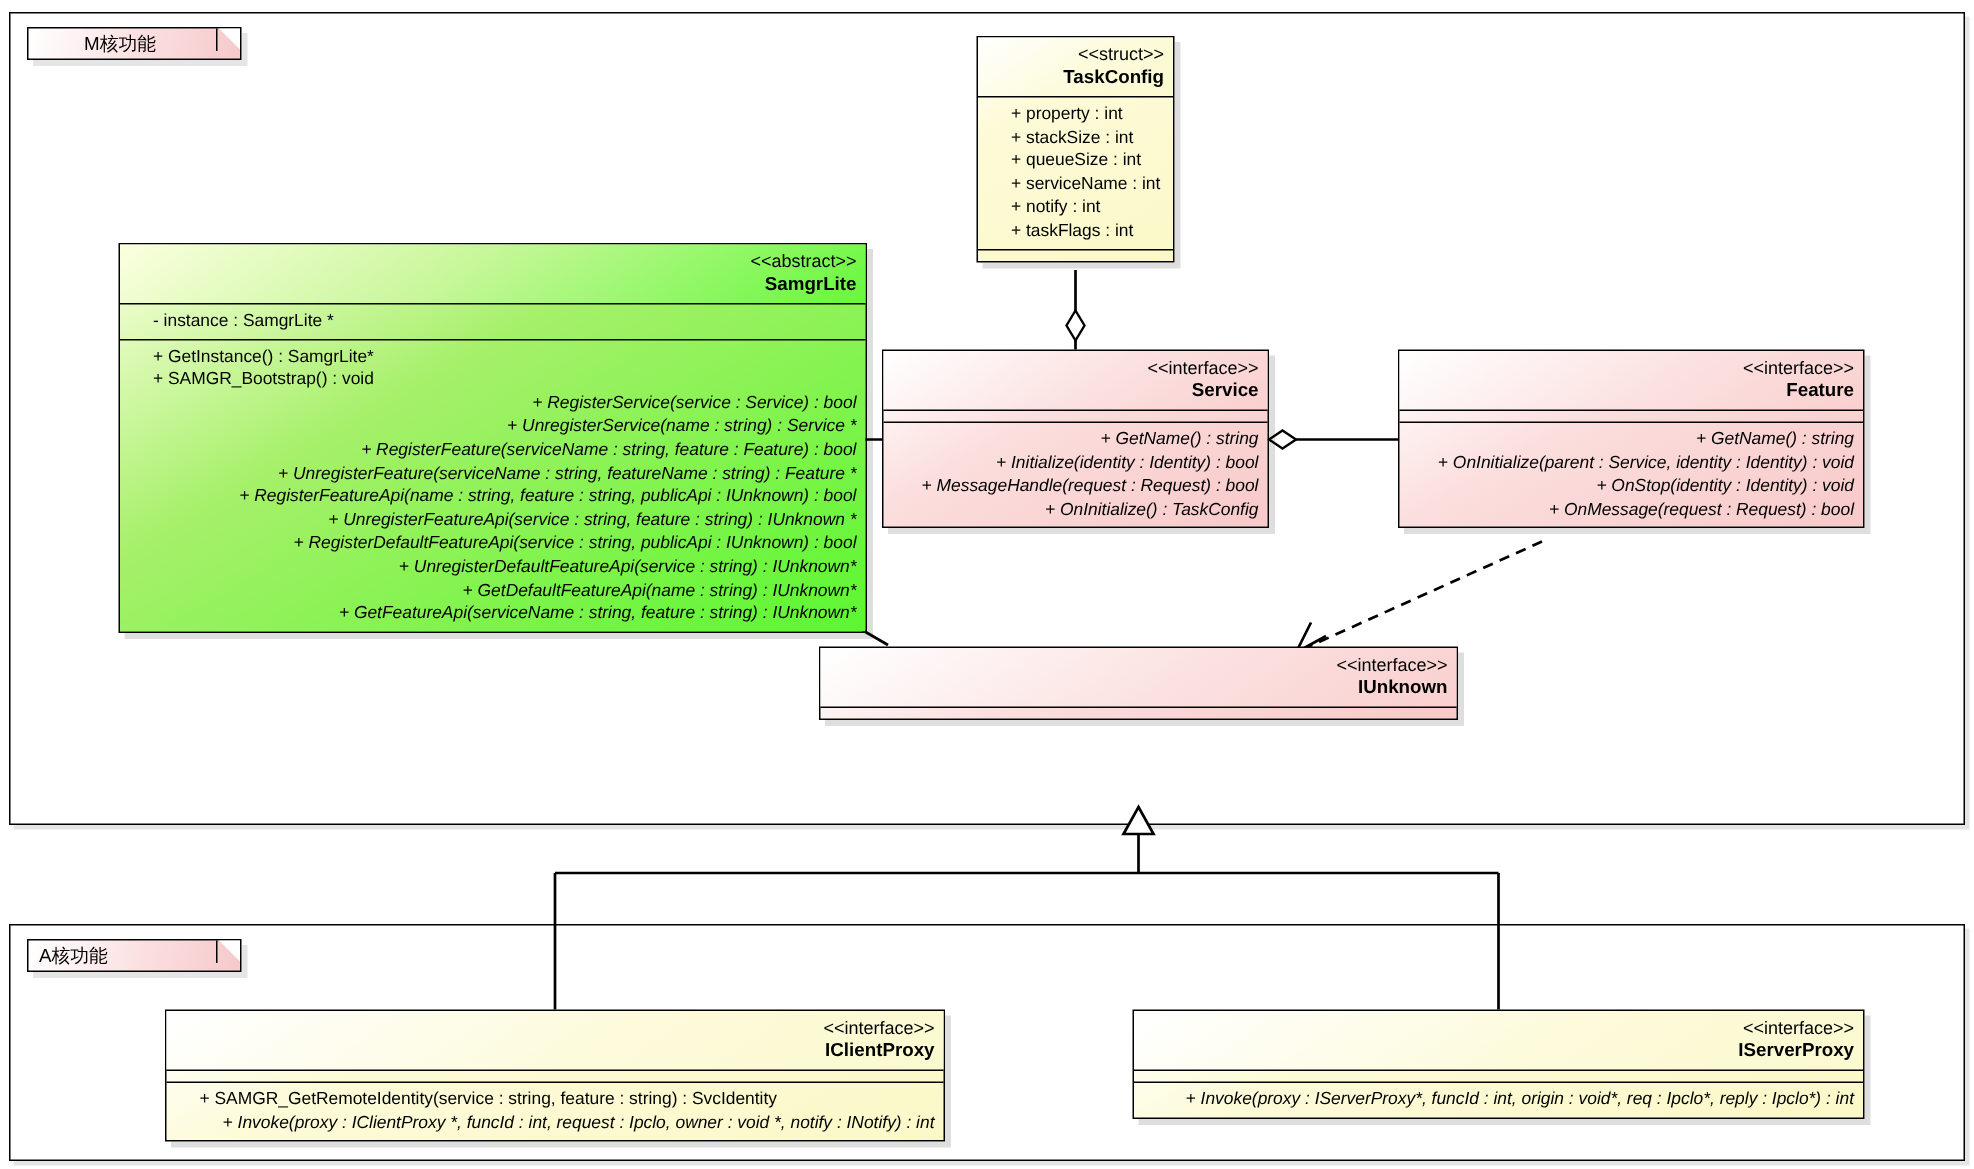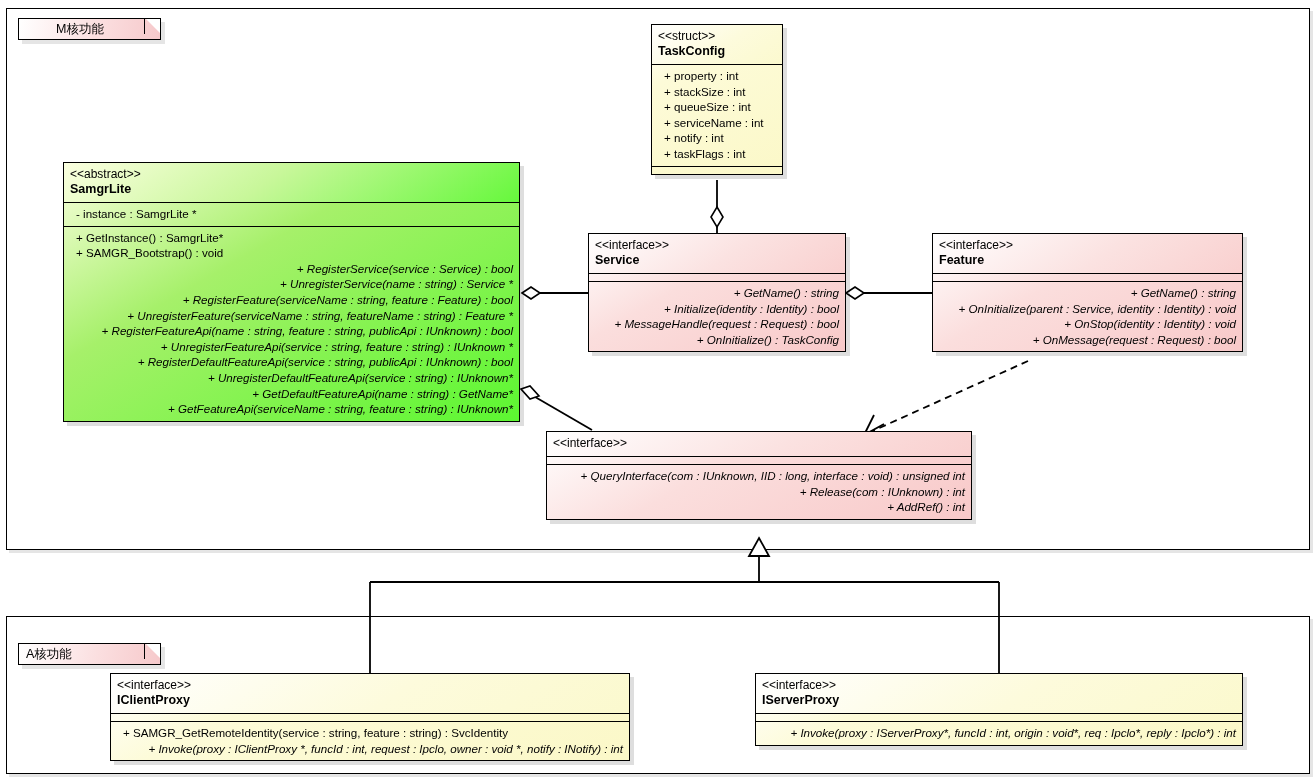--- a/index.html
+++ b/index.html
@@ -55,38 +55,38 @@
   }
   
   .node {
     position: absolute;
     border: 1.8px solid #000;
     box-shadow: 4px 4px 0 rgba(0,0,0,0.13);
     z-index: 3;
     box-sizing: border-box;
   }
   .node .hdr {
-    text-align: left;
+    text-align: right;
     padding: 4px 6px 5px 6px;
     border-bottom: 1.8px solid #000;
     line-height: 15px;
   }
   .node .stereo {
     font-size: 12px;
     color: #000;
     display: block;
   }
   .node .cname {
     font-size: 12.5px;
     font-weight: bold;
     color: #000;
     display: block;
   }
   .node .compartment {
-    padding: 3px 0 4px 6px;
+    padding: 3px 0 4px 16px;
     border-bottom: 1.8px solid #000;
   }
   .node .compartment:last-child { border-bottom: none; }
   .node .compartment.empty { padding: 2px 0; height: 3px; }
   .node .row {
     font-size: 11.6px;
     line-height: 15.6px;
     padding: 0 6px 0 6px;
     white-space: nowrap;
     color: #000;
@@ -109,21 +109,21 @@
 <div id="canvas">
 
   <div class="pkg" style="left:6px; top:8px; width:1302px; height:540px;"></div>
   <div class="pkg-tab" style="left:18px; top:18px; width:108px;text-align:center;">
     <span>M核功能</span>
     <span class="fold"></span>
     <span class="foldline"></span>
   </div>
 
   <div class="pkg" style="left:6px; top:616px; width:1302px; height:156px;"></div>
-  <div class="pkg-tab" style="left:18px; top:626px; width:108px;margin-top:17px;">
+  <div class="pkg-tab" style="left:18px; top:626px; width:108px;">
     <span>A核功能</span>
     <span class="fold"></span>
     <span class="foldline"></span>
   </div>
 
   <svg class="wires" viewBox="0 0 1316 779">
 
     <line x1="717" y1="180" x2="717" y2="233" stroke="#000" stroke-width="1.8"></line>
     <polygon points="717,207 723,217 717,227 711,217" fill="#fff" stroke="#000" stroke-width="1.6"></polygon>
 
@@ -155,40 +155,40 @@
       <div class="row">+ property : int</div>
       <div class="row">+ stackSize : int</div>
       <div class="row">+ queueSize : int</div>
       <div class="row">+ serviceName : int</div>
       <div class="row">+ notify : int</div>
       <div class="row">+ taskFlags : int</div>
     </div>
     <div class="compartment empty"></div>
   </div>
 
-  <div class="node fill-green" style="left:63px; top:162px; width:457px;">
+  <div class="node fill-green" style="left:79px; top:162px; width:499px;">
     <div class="hdr">
       <span class="stereo">&lt;&lt;abstract&gt;&gt;</span>
       <span class="cname">SamgrLite</span>
     </div>
     <div class="compartment">
       <div class="row under">- instance : SamgrLite *</div>
     </div>
     <div class="compartment">
       <div class="row under">+ GetInstance() : SamgrLite*</div>
       <div class="row under">+ SAMGR_Bootstrap() : void</div>
       <div class="row italic">+ RegisterService(service : Service) : bool</div>
       <div class="row italic">+ UnregisterService(name : string) : Service *</div>
       <div class="row italic">+ RegisterFeature(serviceName : string, feature : Feature) : bool</div>
       <div class="row italic">+ UnregisterFeature(serviceName : string, featureName : string) : Feature *</div>
       <div class="row italic">+ RegisterFeatureApi(name : string, feature : string, publicApi : IUnknown) : bool</div>
       <div class="row italic">+ UnregisterFeatureApi(service : string, feature : string) : IUnknown *</div>
       <div class="row italic">+ RegisterDefaultFeatureApi(service : string, publicApi : IUnknown) : bool</div>
       <div class="row italic">+ UnregisterDefaultFeatureApi(service : string) : IUnknown*</div>
-      <div class="row italic">+ GetDefaultFeatureApi(name : string) : GetName*</div>
+      <div class="row italic">+ GetDefaultFeatureApi(name : string) : IUnknown*</div>
       <div class="row italic">+ GetFeatureApi(serviceName : string, feature : string) : IUnknown*</div>
     </div>
   </div>
 
   <div class="node fill-pink" style="left:588px; top:233px; width:258px;">
     <div class="hdr">
       <span class="stereo">&lt;&lt;interface&gt;&gt;</span>
       <span class="cname">Service</span>
     </div>
     <div class="compartment empty"></div>
@@ -210,27 +210,23 @@
       <div class="row italic">+ GetName() : string</div>
       <div class="row italic">+ OnInitialize(parent : Service, identity : Identity) : void</div>
       <div class="row italic">+ OnStop(identity : Identity) : void</div>
       <div class="row italic">+ OnMessage(request : Request) : bool</div>
     </div>
   </div>
 
   <div class="node fill-pink" style="left:546px; top:431px; width:426px;">
     <div class="hdr">
       <span class="stereo">&lt;&lt;interface&gt;&gt;</span>
-    </div>
-    <div class="compartment empty"></div>
-    <div class="compartment">
-      <div class="row italic">+ QueryInterface(com : IUnknown, IID : long, interface : void) : unsigned int</div>
-      <div class="row italic">+ Release(com : IUnknown) : int</div>
-      <div class="row italic">+ AddRef() : int</div>
-    </div>
+      <span class="cname">IUnknown</span>
+    </div>
+    <div class="compartment empty"></div>
   </div>
 
   <div class="node fill-yellow" style="left:110px; top:673px; width:520px;">
     <div class="hdr">
       <span class="stereo">&lt;&lt;interface&gt;&gt;</span>
       <span class="cname">IClientProxy</span>
     </div>
     <div class="compartment empty"></div>
     <div class="compartment">
       <div class="row under">+ SAMGR_GetRemoteIdentity(service : string, feature : string) : SvcIdentity</div>

